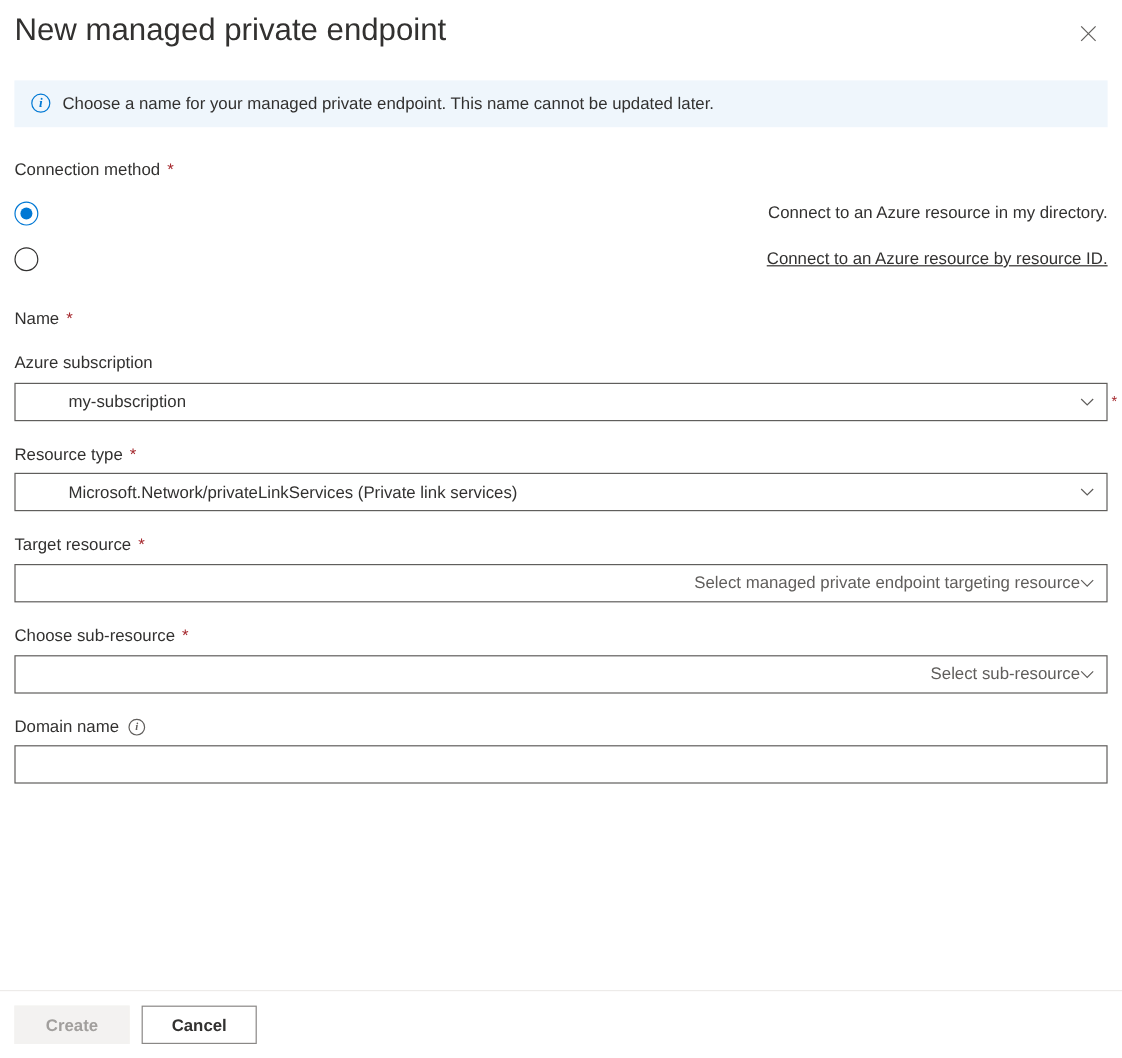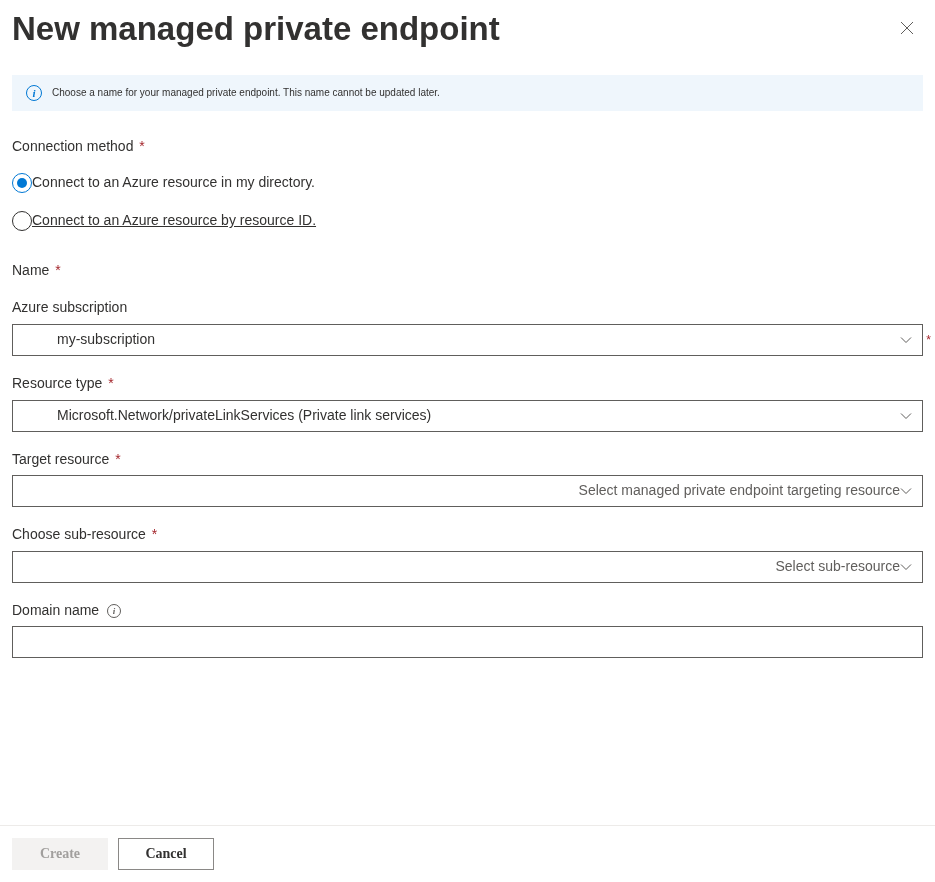--- a/index.html
+++ b/index.html
@@ -23,22 +23,22 @@
     flex: 1;
     padding: 4px 12px 0 12px;
   }
   .header {
     display: flex;
     align-items: flex-start;
     justify-content: space-between;
     padding: 4px 0 0 0;
   }
   .title {
-    font-size: 33px;
-    font-weight: 700;
+    font-size: 26px;
+    font-weight: 400;
     color: #323130;
     margin: 0 0 26px 0;
     line-height: 1.25;
   }
   .close-btn {
     width: 32px;
     height: 32px;
     display: flex;
     align-items: center;
     justify-content: center;
@@ -66,21 +66,21 @@
     color: #0078d4;
     font-style: italic;
     font-family: Georgia, serif;
     font-weight: bold;
     font-size: 11px;
     flex-shrink: 0;
     line-height: 1;
   }
   .info-text {
     color: #323130;
-    font-size: 10px;
+    font-size: 14px;
   }
   .field-group { margin-bottom: 18px; }
   .field-label {
     display: block;
     font-size: 14px;
     color: #323130;
     margin-bottom: 6px;
   }
   .req { color: #a4262c; margin-left: 2px; }
   .label-info-icon {
@@ -97,20 +97,21 @@
     font-weight: bold;
     font-size: 9px;
     color: #605e5c;
     margin-left: 4px;
     line-height: 1;
   }
   .radio-row {
     display: flex;
     align-items: center;
     margin-bottom: 18px;
+    justify-content: space-between;
   }
   .radio {
     width: 20px;
     height: 20px;
     border-radius: 50%;
     border: 1px solid #323130;
     display: flex;
     align-items: center;
     justify-content: center;
     flex-shrink: 0;
@@ -171,21 +172,21 @@
     padding: 12px;
     display: flex;
     gap: 10px;
     margin-top: 24px;
   }
   .btn {
     min-width: 96px;
     height: 32px;
     padding: 0 18px;
     font-size: 14px;
-    font-family: Liberation Serif, serif;
+    font-family: Liberation Sans, sans-serif;
     border: 1px solid #8a8886;
     background: #ffffff;
     color: #323130;
     cursor: pointer;
     display: inline-flex;
     align-items: center;
     justify-content: center;
     font-weight: 600;
   }
   .btn.primary-disabled {

